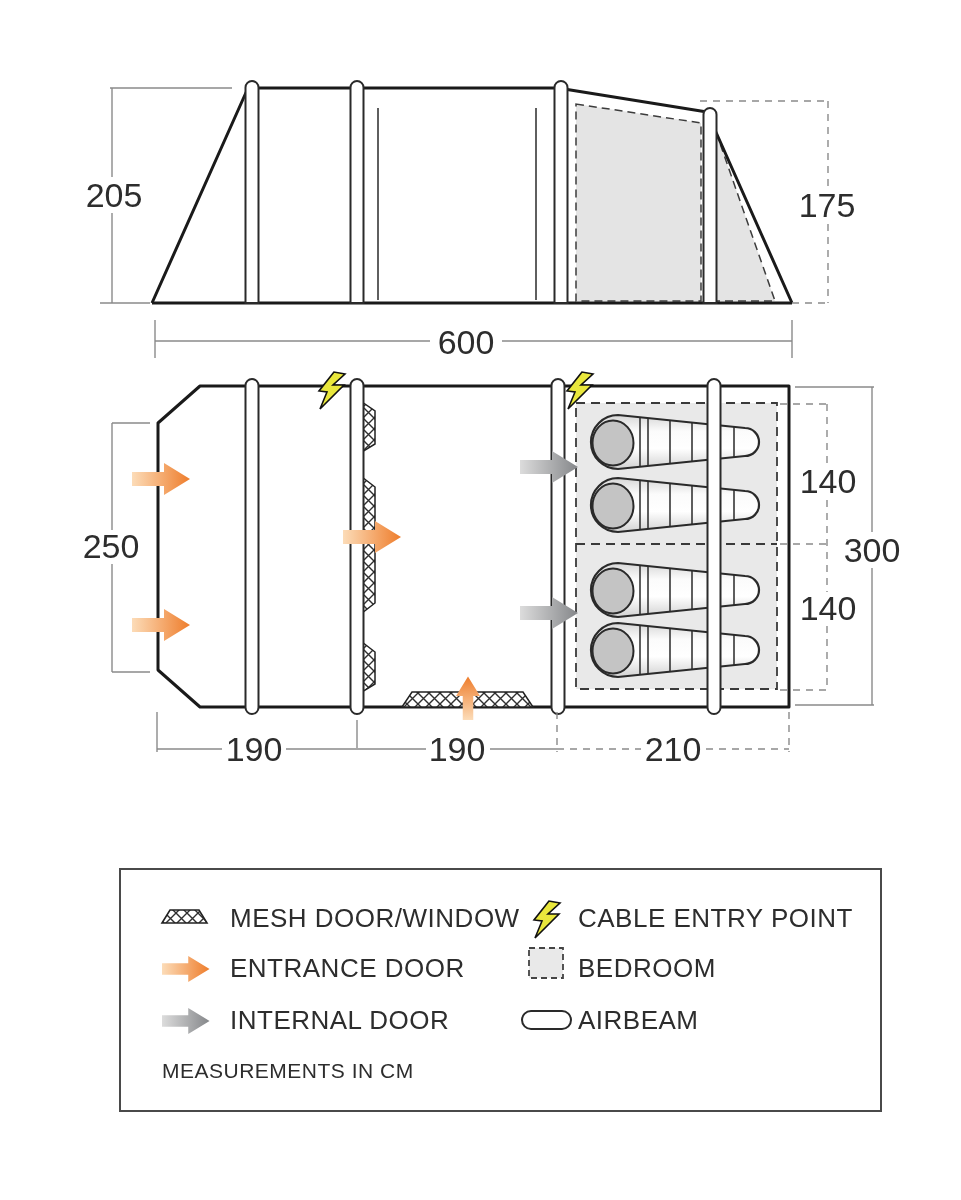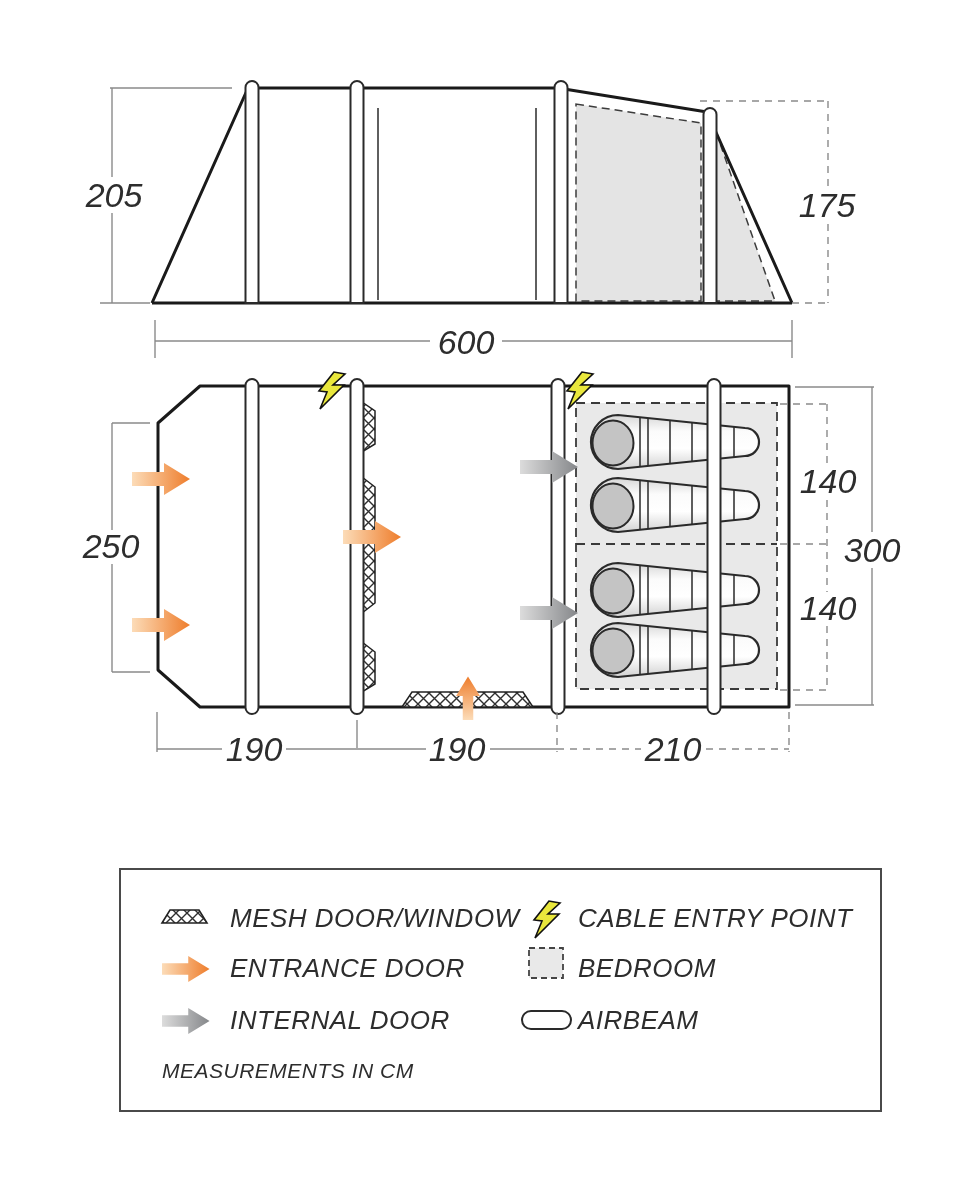--- a/index.html
+++ b/index.html
@@ -1,16 +1,16 @@
 <!DOCTYPE html>
 <html><head>
 <meta charset="utf-8">
 <style>
   html,body{margin:0;padding:0;background:#ffffff;}
-  .stage{position:relative;width:961px;height:1200px;background:#fff;overflow:hidden;font-style:italic;}
+  .stage{position:relative;width:961px;height:1200px;background:#fff;overflow:hidden;}
   svg{display:block;}
   text{font-family:"Liberation Sans", sans-serif;}
   .dim{font-size:34px;fill:#2d2d2d;}
   .leg{font-size:26px;fill:#2d2d2d;letter-spacing:.5px;}
   .note{font-size:21px;fill:#2d2d2d;letter-spacing:.5px;}
   .wall{fill:#ffffff;stroke:#1a1a1a;stroke-width:3;stroke-linejoin:round;}
   .roof{fill:none;stroke:#1a1a1a;stroke-width:3;stroke-linejoin:round;}
   .tube{fill:#ffffff;stroke:#2a2a2a;stroke-width:2;}
   .thin{stroke:#2a2a2a;stroke-width:1.5;}
   .dimline{stroke:#8a8a8a;stroke-width:1.4;fill:none;}

